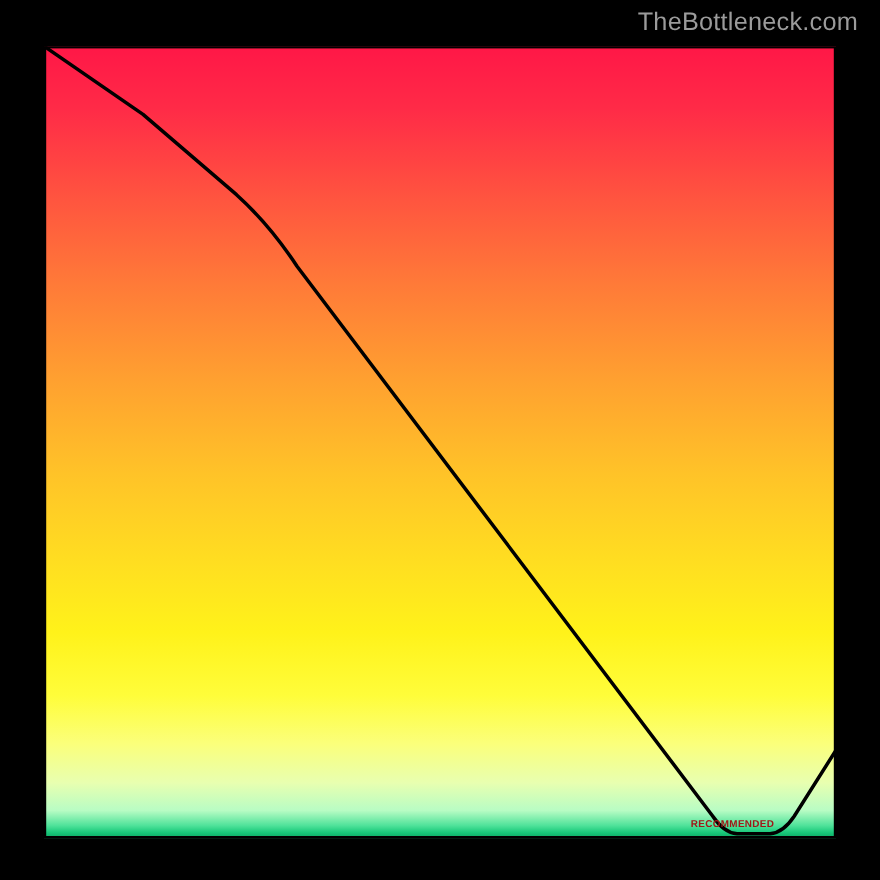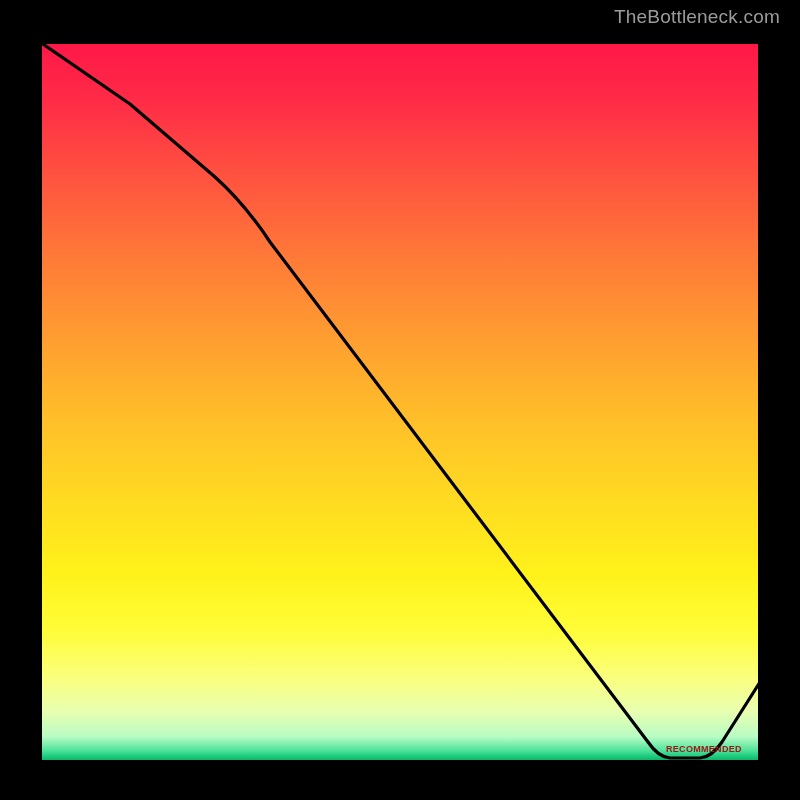--- a/index.html
+++ b/index.html
@@ -58,21 +58,21 @@
     left: 20px;
     top: 12px;
     width: 720px;
     height: 720px;
   }
   .watermark {
     position: absolute;
     top: 6px;
     right: 20px;
     color: #9b9b9b;
-    font-size: 19px;
+    font-size: 23px;
     font-weight: 500;
     letter-spacing: 0.2px;
   }
   .annot {
     position: absolute;
     color: #a01818;
     font-size: 9px;
     font-weight: 700;
     letter-spacing: 0.3px;
     white-space: nowrap;
@@ -93,14 +93,14 @@
              Q 205 162 230 200
              L 608 700
              Q 618 715 630 716
              L 660 716
              Q 672 715 682 700
              L 720 640" fill="none" stroke="#000" stroke-width="3.2" stroke-linejoin="round" stroke-linecap="round"></path>
   </svg>
 
   <div class="plot-border"></div>
 
-  <div class="annot" style="left:646px; top:714px;">RECOMMENDED</div>
+  <div class="annot" style="left:608px; top:714px;">RECOMMENDED</div>
 </div>
 
 </body></html>

